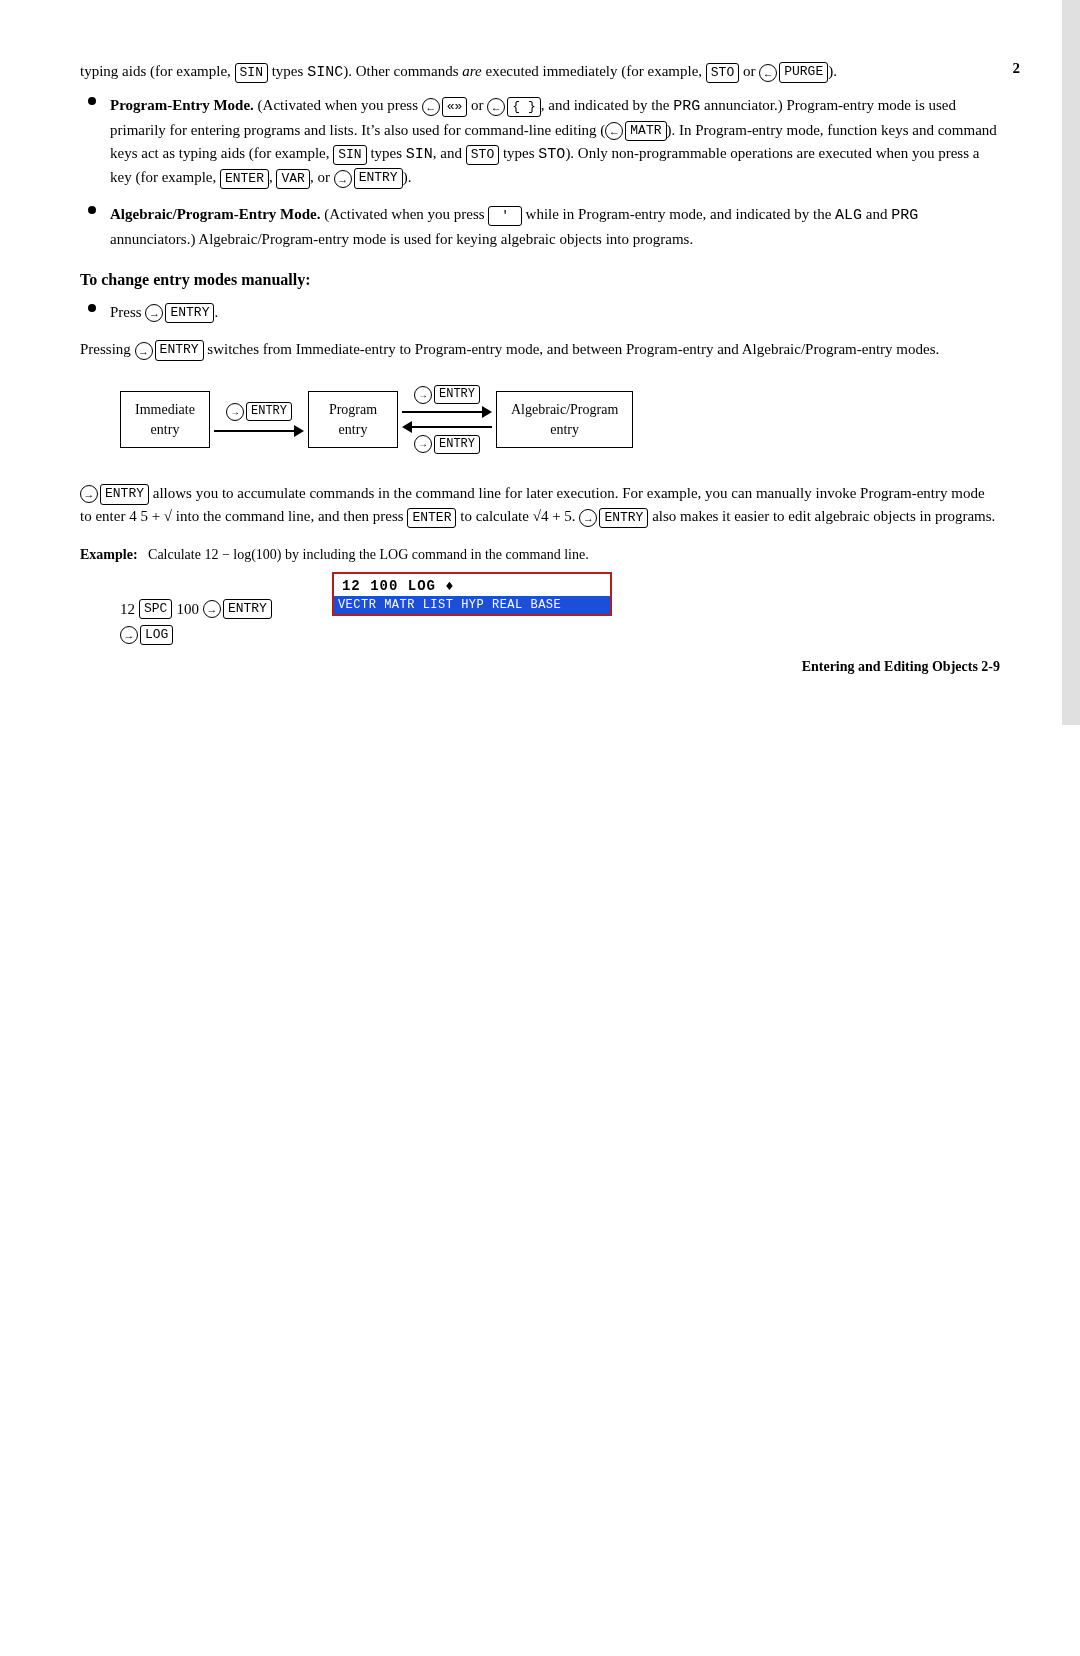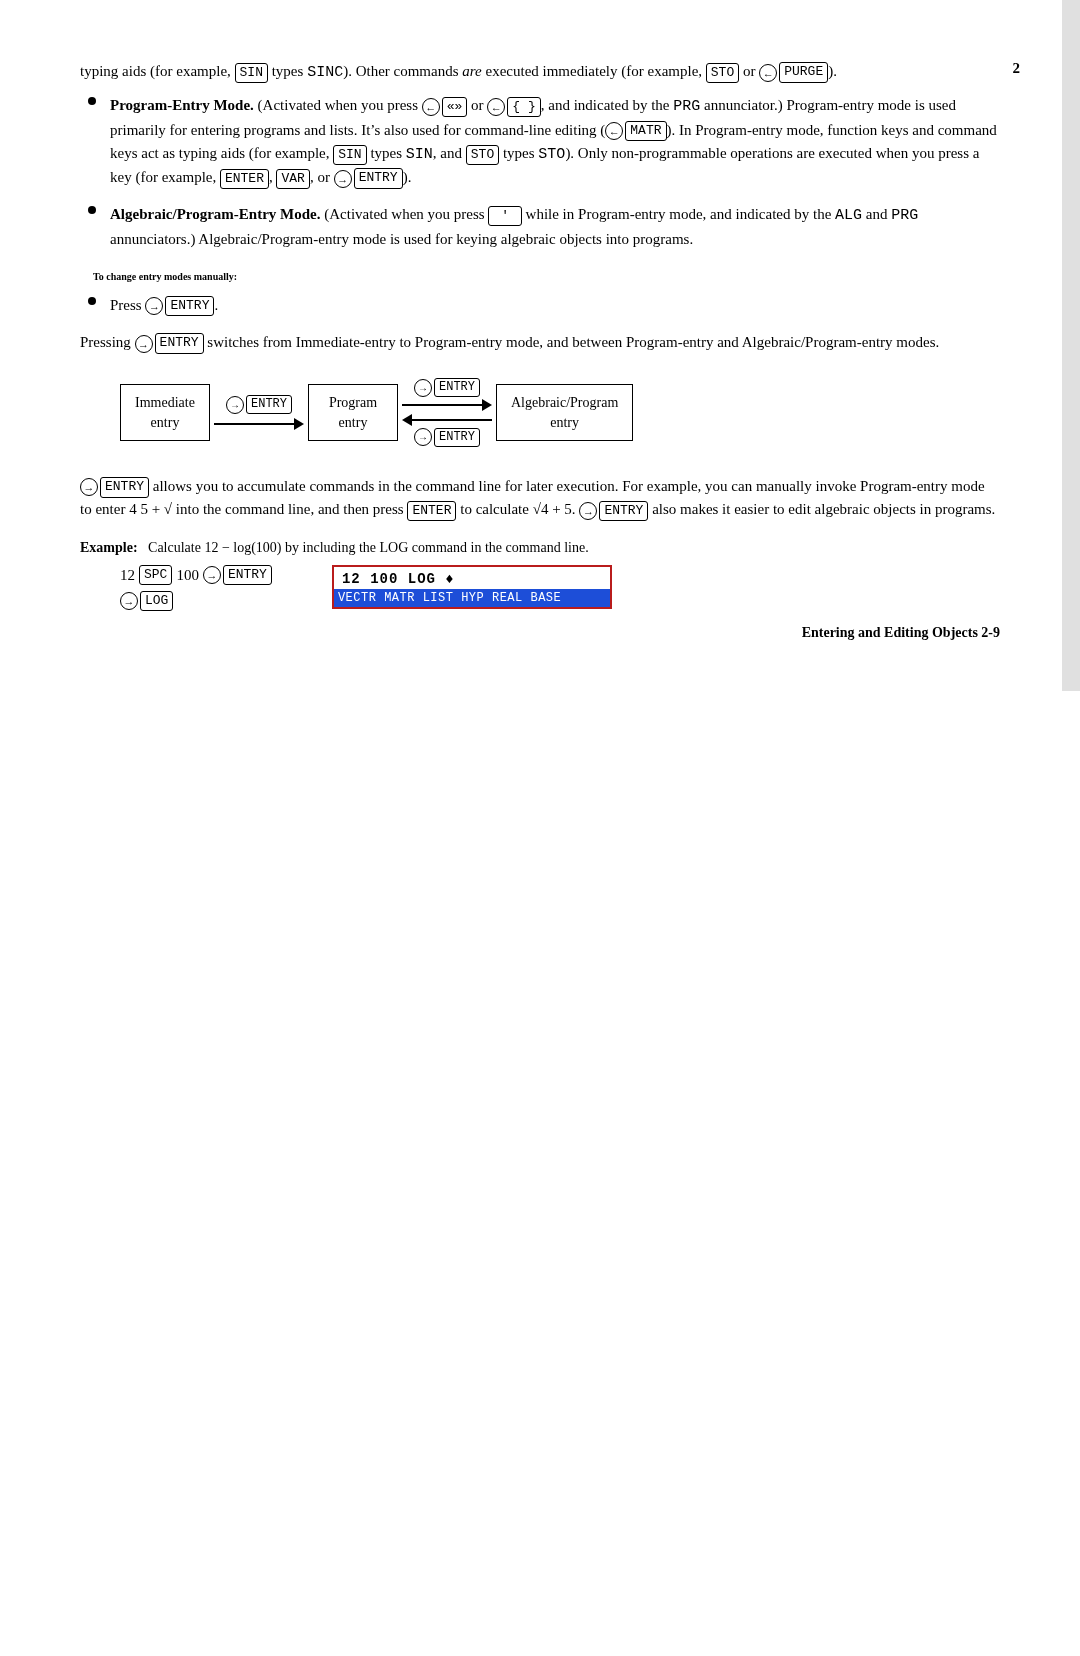--- a/index.html
+++ b/index.html
@@ -68,22 +68,22 @@
       height: 18px;
       font-size: 11px;
       text-align: center;
       line-height: 16px;
       font-family: sans-serif;
       background: #fff;
       vertical-align: middle;
     }
     .section-heading {
       font-weight: bold;
-      font-size: 10px;
-      margin: 20px 0 12px 13px;
+      font-size: 16px;
+      margin: 20px 0 12px 0;
     }
     .diagram-container {
       margin: 24px 0 28px 0;
       display: flex;
       align-items: center;
       justify-content: flex-start;
       gap: 0;
       padding-left: 40px;
     }
     .diagram-box {
@@ -262,21 +262,21 @@
   </p>
 
   <p class="example-label">
     <span class="bold">Example:</span>&nbsp;&nbsp;&nbsp;Calculate 12 − log(100) by including the LOG command in the command line.
   </p>
 
 
   <div style="display:flex;align-items:flex-start;gap:40px;padding-left:40px;">
 
     <div>
-      <div style="display:flex;align-items:center;gap:4px;margin-bottom:6px;">
+      <div style="display:flex;align-items:center;gap:4px;margin-bottom:6px;margin-top:27px;">
         <span>12</span>
         <kbd>SPC</kbd>
         <span>100</span>
         <span class="inline-keys">
           <span class="shift-btn">→</span>
           <kbd>ENTRY</kbd>
         </span>
       </div>
       <div style="display:flex;align-items:center;gap:4px;">
         <span class="inline-keys">

